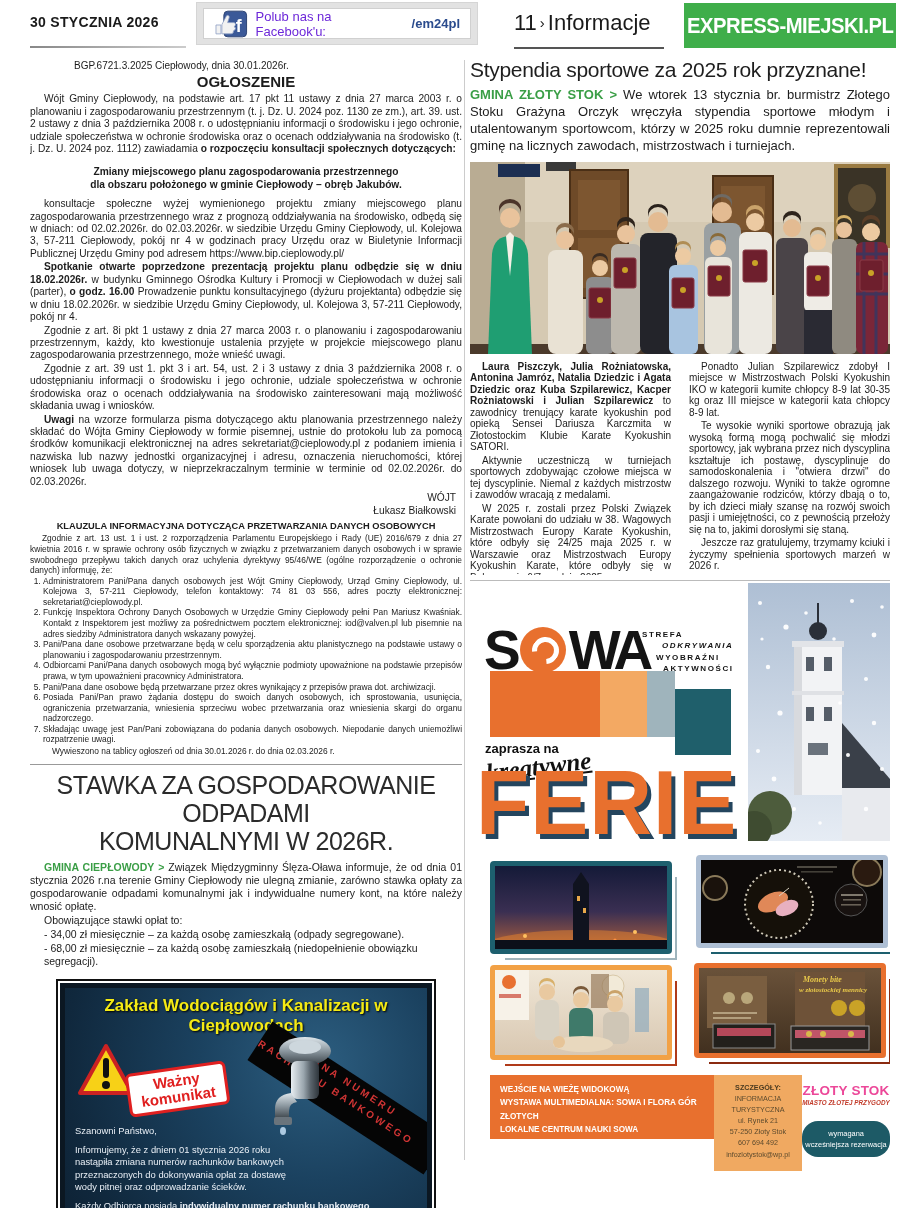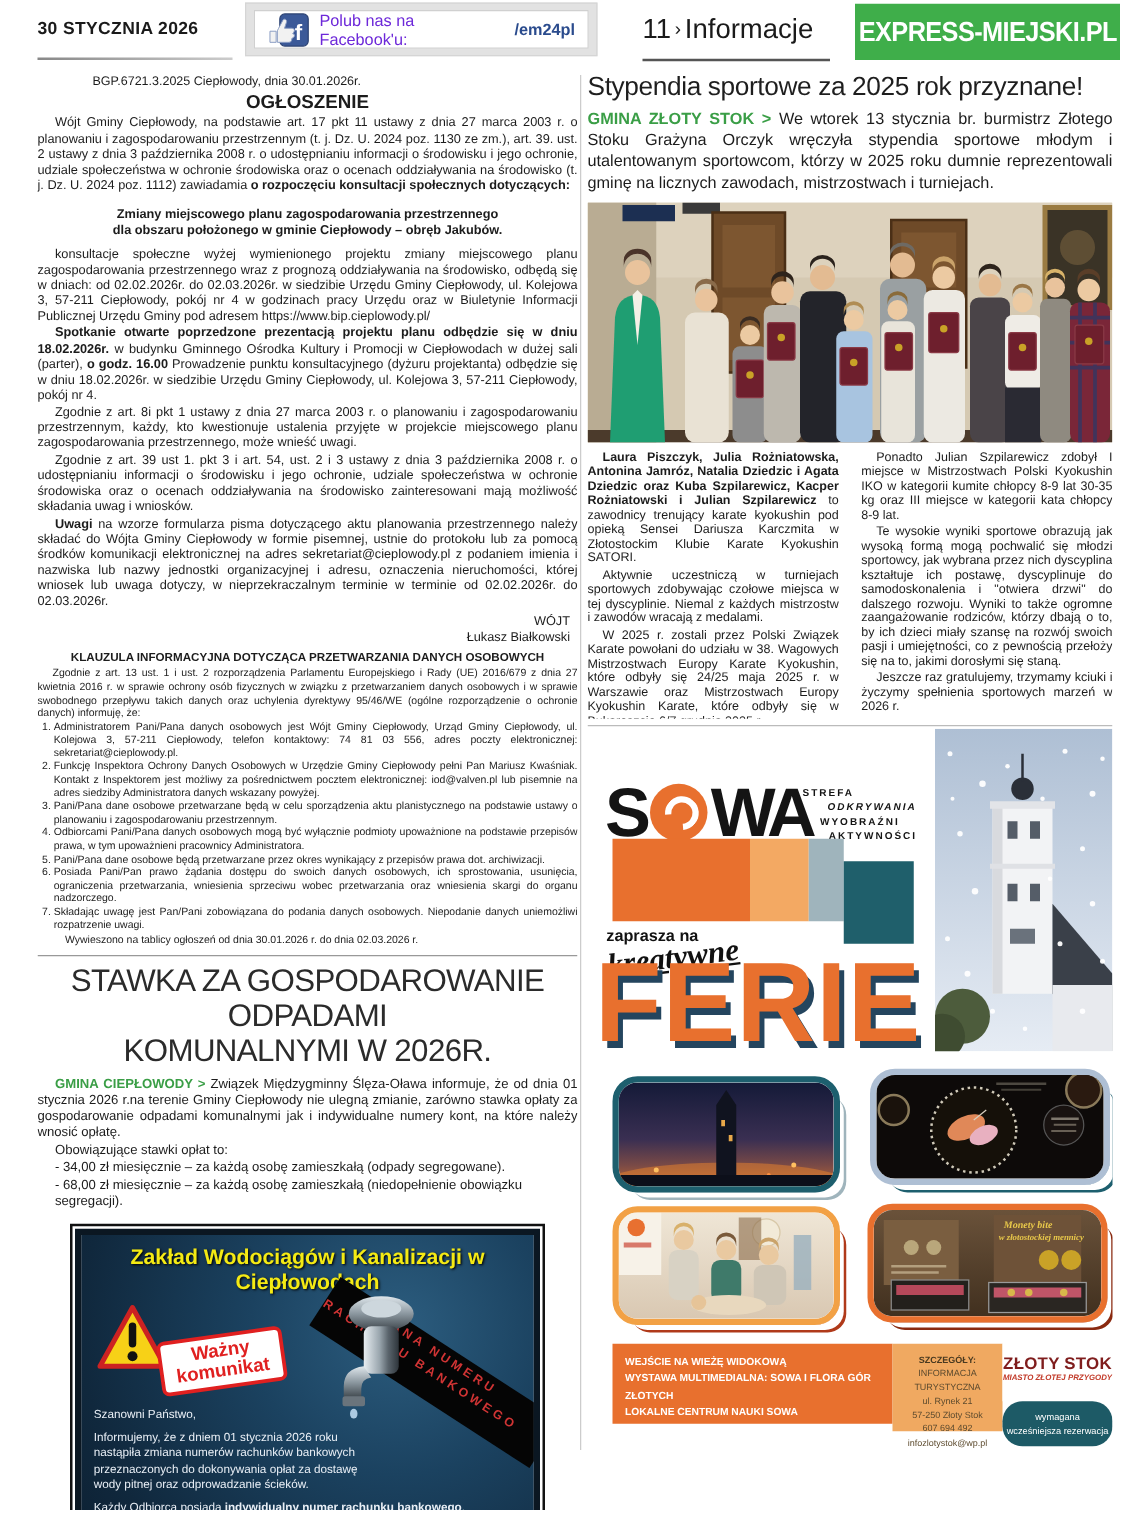--- a/index.html
+++ b/index.html
@@ -78,31 +78,31 @@
   .sw-tag div:nth-child(4){margin-left:21px;}
   .blk{position:absolute;}
   .blk1{left:20px;top:88px;width:110px;height:66px;background:#e8702e;}
   .blk2{left:130px;top:88px;width:47px;height:66px;background:#f3a963;}
   .blk3{left:177px;top:88px;width:28px;height:66px;background:#9fb4bc;}
   .blk4{left:205px;top:106px;width:56px;height:66px;background:#1f5f6b;}
   .church{position:absolute;left:278px;top:0px;width:142px;height:258px;}
   .invite{position:absolute;left:15px;top:158px;font-size:13px;font-weight:bold;color:#111;}
   .script{position:absolute;left:16px;top:170px;font-family:"Liberation Serif",serif;font-style:italic;font-weight:bold;font-size:25px;color:#111;transform:rotate(-7deg);text-decoration:underline;}
   .ferie{position:absolute;left:6px;top:176px;font-size:87px;font-weight:bold;color:#e8702e;letter-spacing:1px;line-height:1;text-shadow:4px 5px 0 #24455e;transform:scaleY(1.04);}
-  .ph{position:absolute;border-radius:20px;overflow:hidden;box-sizing:border-box;}
+  .ph{position:absolute;border-radius:4px;overflow:hidden;box-sizing:border-box;}
   .ph svg{display:block;}
   .ph1{left:20px;top:278px;width:182px;height:93px;border:5px solid #1d5f6e;box-shadow:8px 9px 0 -5px #fff,10px 11px 0 -5px #9fb4bc;}
   .ph2{left:226px;top:272px;width:192px;height:93px;border:5px solid #aebfd4;box-shadow:8px 9px 0 -5px #fff,10px 11px 0 -5px #1d5f6e;}
   .ph3{left:20px;top:382px;width:182px;height:95px;border:5px solid #f2a145;box-shadow:8px 9px 0 -5px #fff,10px 11px 0 -5px #b03a1a;}
   .ph4{left:224px;top:380px;width:192px;height:95px;border:5px solid #e8702e;box-shadow:8px 9px 0 -5px #fff,10px 11px 0 -5px #8a2a10;}
   .info-bar{position:absolute;left:20px;top:492px;width:224px;height:64px;background:#e8702e;color:#fff;font-weight:bold;font-size:8.2px;line-height:1.65;padding:8px 10px;box-sizing:border-box;}
-  .det-box{position:absolute;left:244px;top:492px;width:88px;height:70px;background:#f0a961;color:#5d4b2e;text-align:center;font-size:7.2px;line-height:1.55;padding-top:7px;box-sizing:border-box;}
+  .det-box{position:absolute;left:244px;top:492px;width:88px;height:96px;background:#f0a961;color:#5d4b2e;text-align:center;font-size:7.2px;line-height:1.55;padding-top:7px;box-sizing:border-box;}
   .det-title{font-weight:bold;color:#4a3a20;}
   .city-box{position:absolute;left:332px;top:492px;width:88px;height:46px;background:#fff;text-align:center;padding-top:8px;box-sizing:border-box;}
-  .city-1{color:#7f1d1d;font-weight:bold;font-size:13.5px;letter-spacing:.2px;}
+  .city-1{color:#ec4899;font-weight:bold;font-size:13.5px;letter-spacing:.2px;}
   .city-2{color:#c23b2a;font-size:6.3px;font-weight:bold;font-style:italic;margin-top:1px;}
   .res-box{position:absolute;left:332px;top:538px;width:88px;height:36px;background:#1d5a66;color:#fff;font-size:7.4px;line-height:1.5;text-align:center;padding-top:7px;box-sizing:border-box;border-radius:16px;}
 </style>
 </head>
 <body>
 
 <div class="hdr-date">30 STYCZNIA 2026</div>
 <div class="hdr-date-rule"></div>
 
 <div class="fb-bar">

